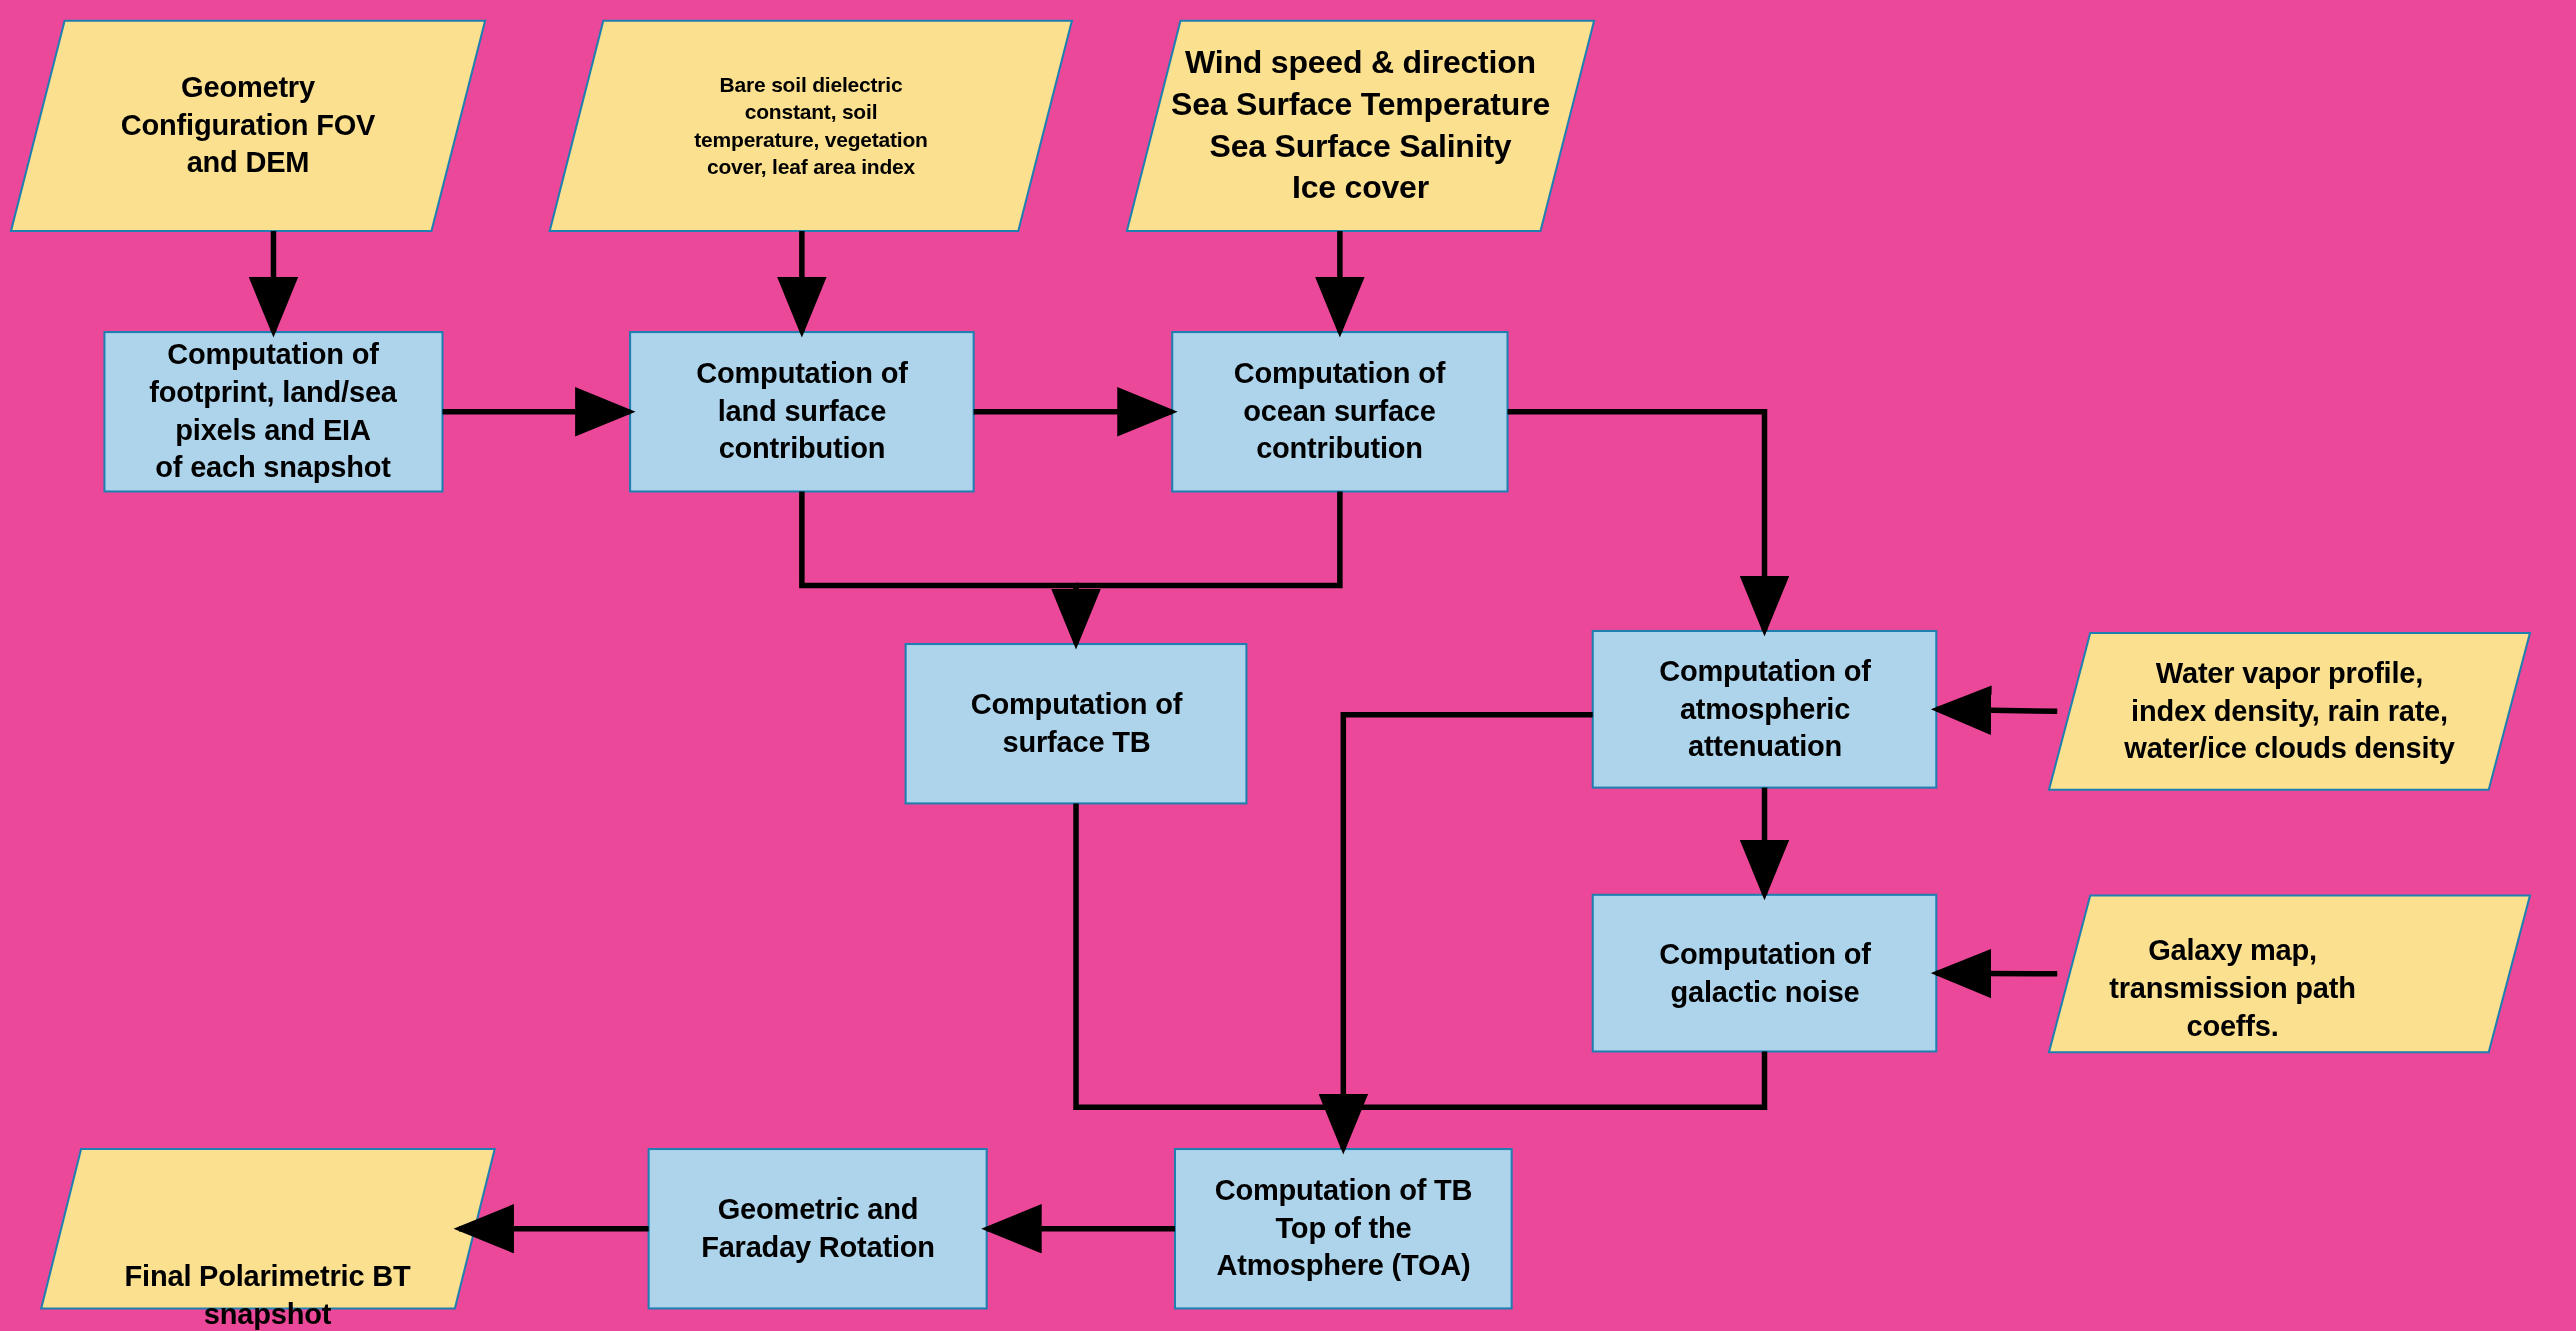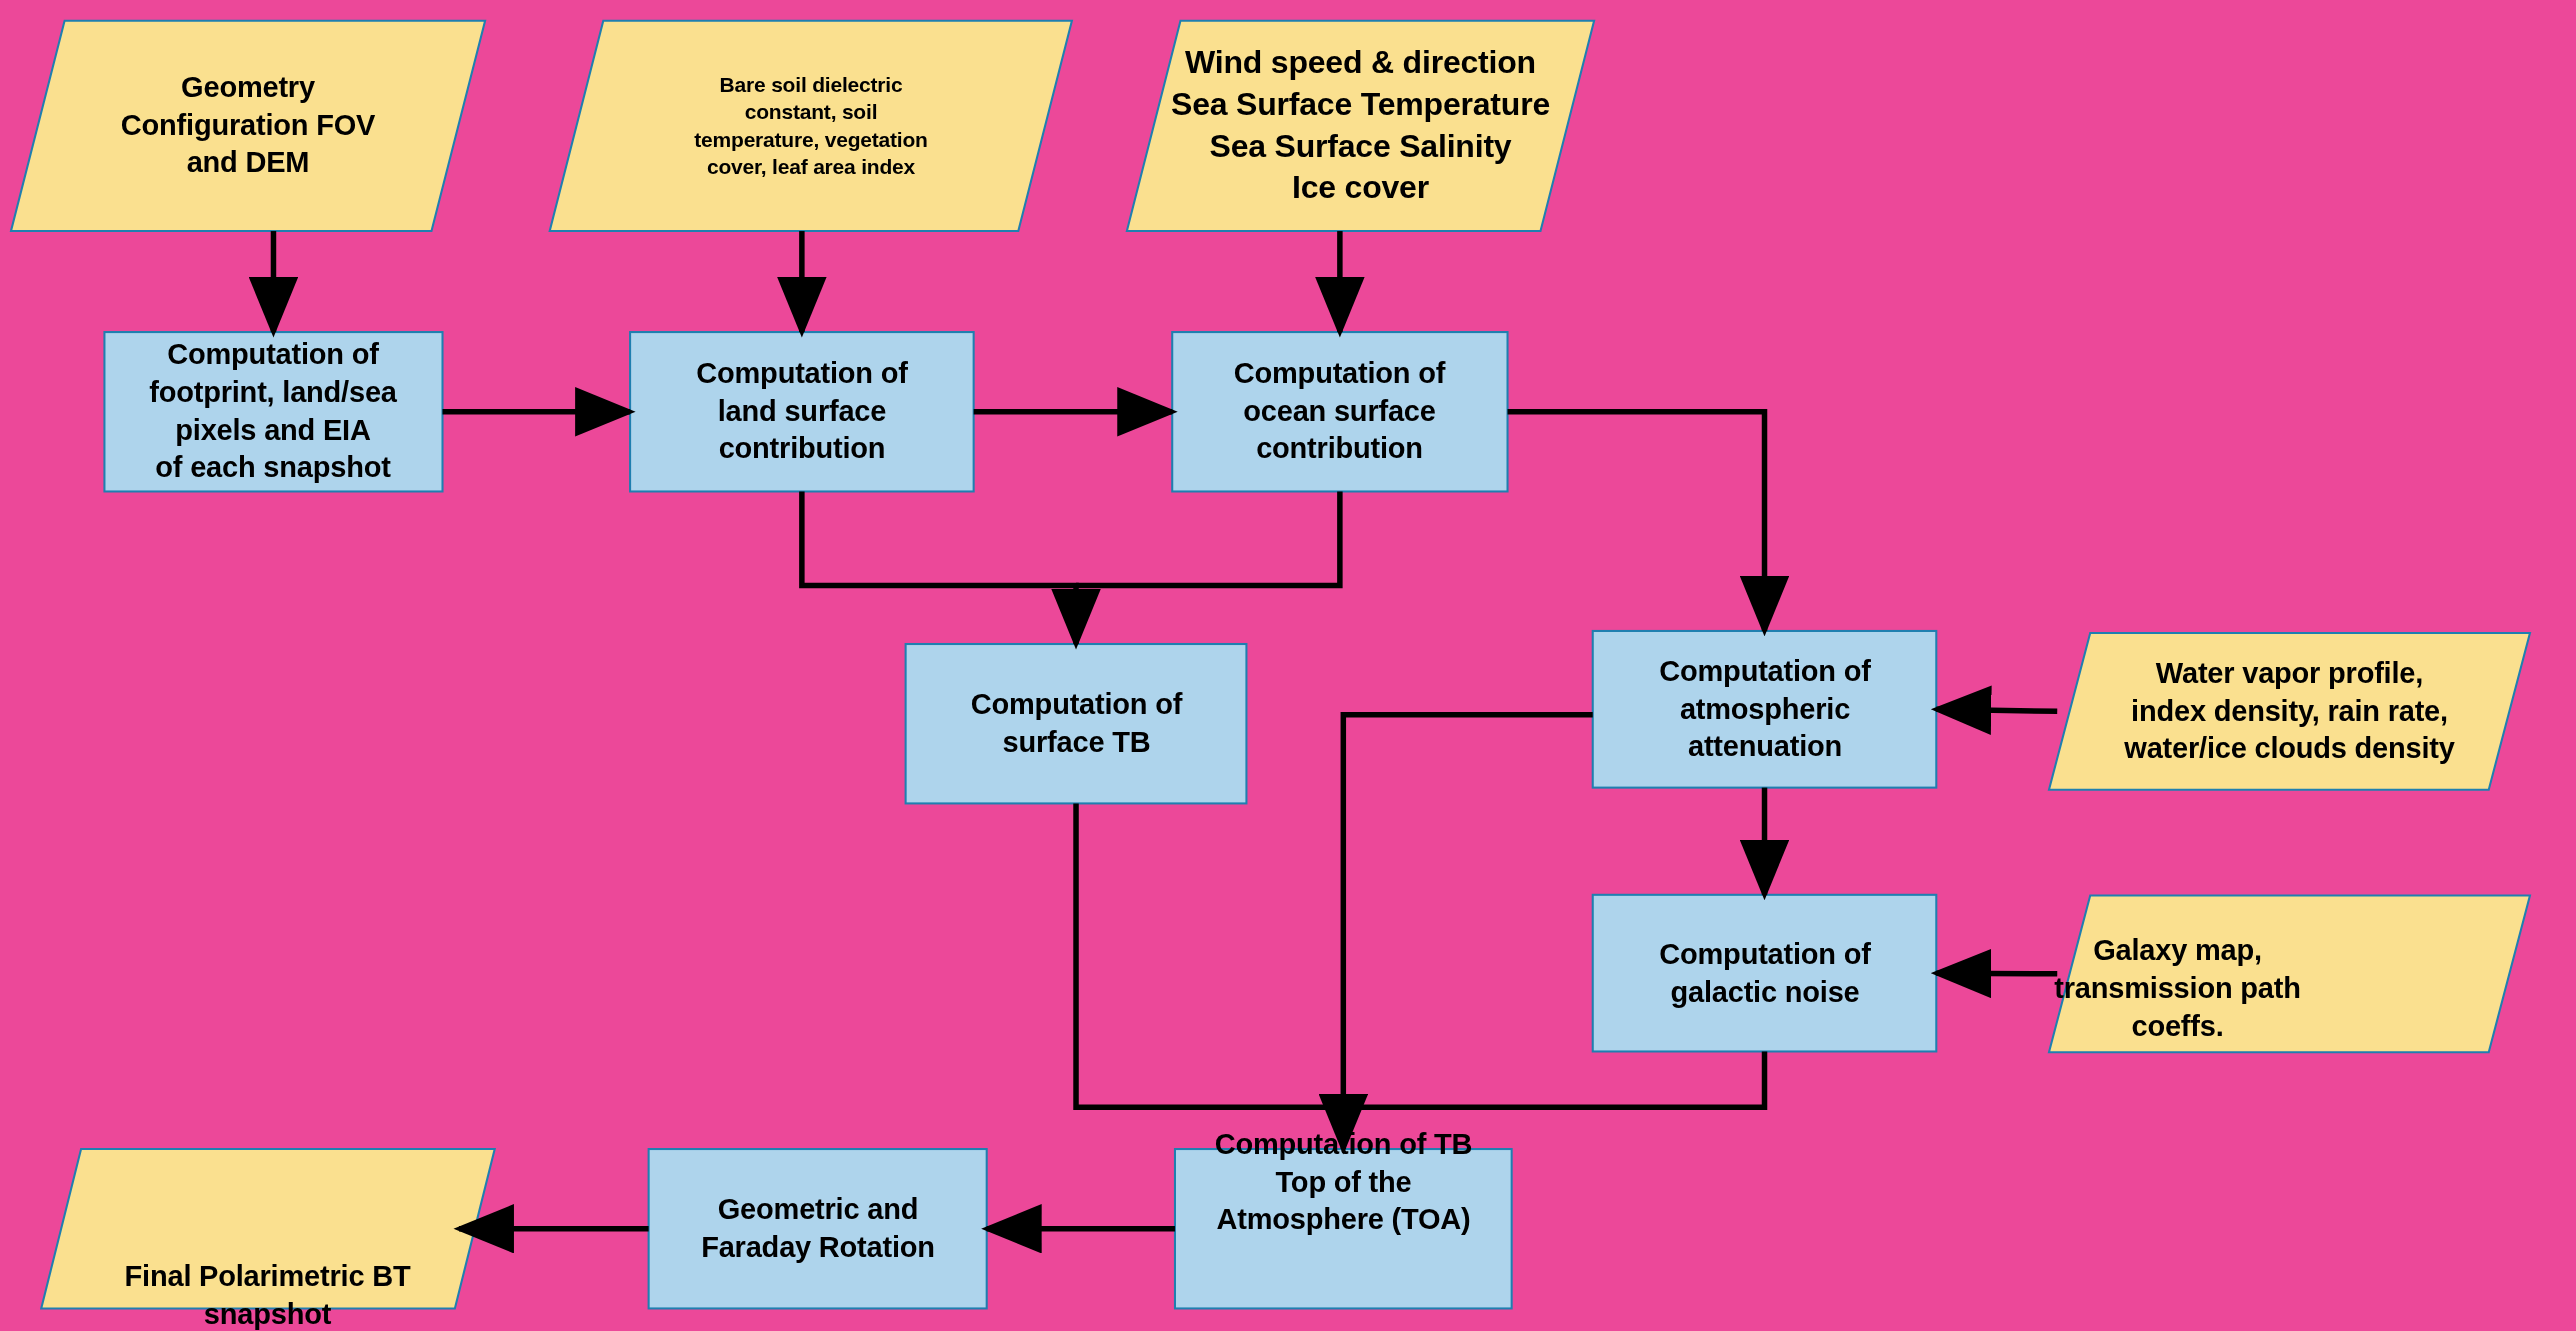--- a/index.html
+++ b/index.html
@@ -116,24 +116,24 @@
       <div class="node-label" style="left: 906px; top: 644px; width: 341px; height: 159px; font-size: 29px;">Computation of
 surface TB</div>
       <div class="node-label" style="left: 1593px; top: 631px; width: 344px; height: 157px; font-size: 29px;">Computation of
 atmospheric
 attenuation</div>
       <div class="node-label" style="left: 2049px; top: 633px; width: 481px; height: 157px; font-size: 29px;">Water vapor profile,
 index density, rain rate,
 water/ice clouds density</div>
       <div class="node-label" style="left: 1593px; top: 895px; width: 344px; height: 157px; font-size: 29px;">Computation of
 galactic noise</div>
-      <div class="node-label" style="left: 1937px; top: 895px; width: 481px; height: 188px; font-size: 29px;">Galaxy map,
+      <div class="node-label" style="left: 1992px; top: 895px; width: 481px; height: 188px; font-size: 29px;">Galaxy map,
 transmission path
 coeffs.</div>
-      <div class="node-label" style="left: 1175px; top: 1103px; width: 337px; height: 159px; font-size: 29px;">Computation of TB
+      <div class="node-label" style="left: 1175px; top: 1149px; width: 337px; height: 159px; font-size: 29px;">Computation of TB
 Top of the
 Atmosphere (TOA)</div>
       <div class="node-label" style="left: 649px; top: 1149px; width: 338px; height: 159px; font-size: 29px;">Geometric and
 Faraday Rotation</div>
       <div class="node-label" style="left: 41px; top: 1196px; width: 453px; height: 159px; font-size: 29px; margin-top: 20px;">Final Polarimetric BT
 snapshot</div>
     </div>
 </div>
 
 

